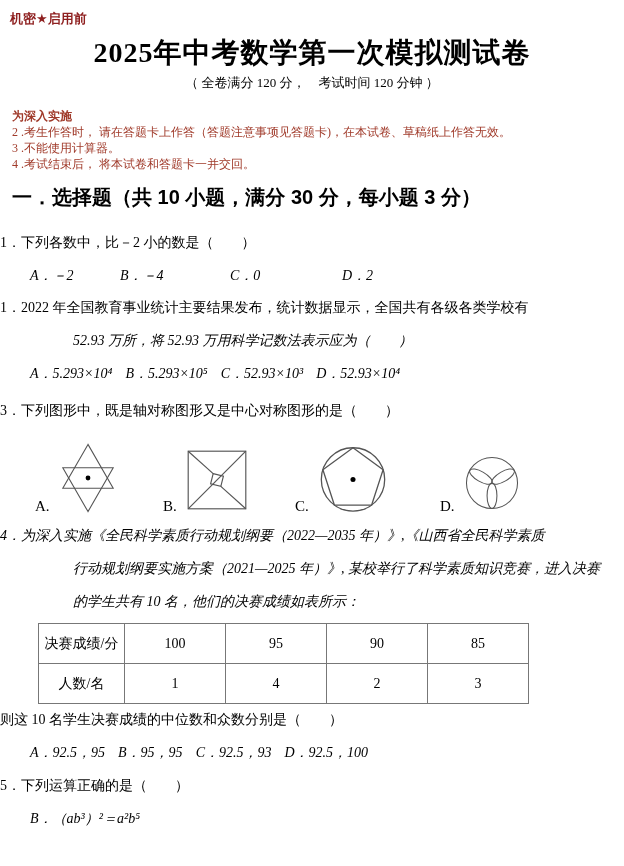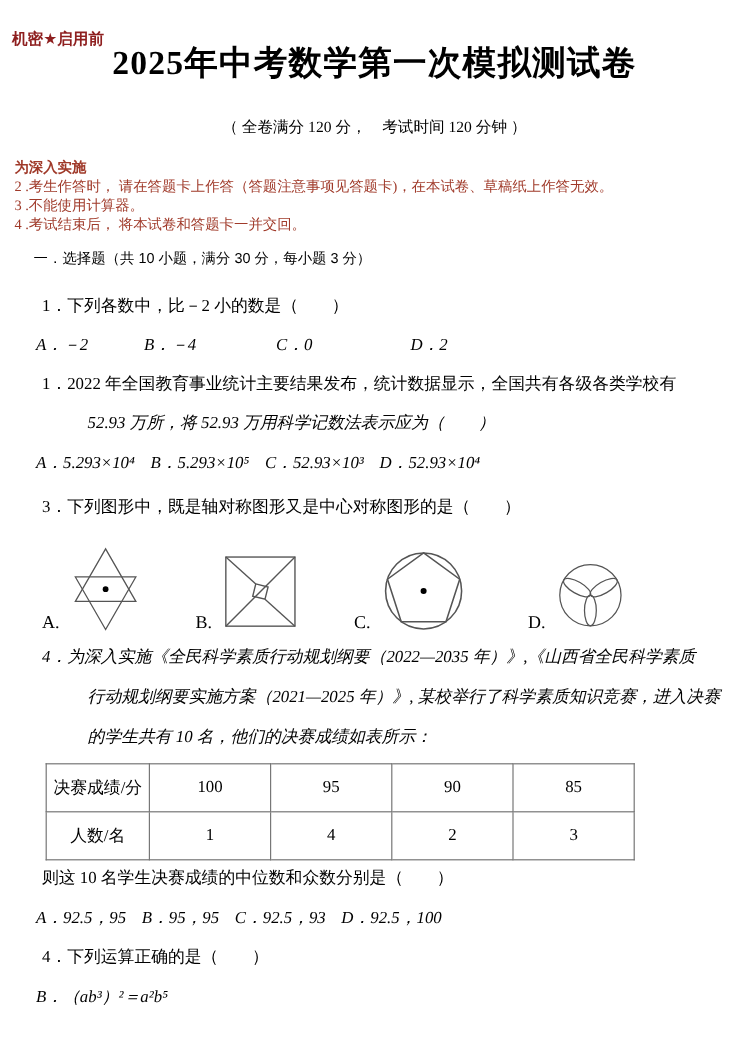--- a/index.html
+++ b/index.html
@@ -5,41 +5,41 @@
   html,body { margin:0; padding:0; }
   body {
     width:624px; height:866px;
     background:#ffffff;
     color:#000;
     font-family:"Liberation Serif","DejaVu Serif",serif;
     position:relative;
     overflow:hidden;
   }
   .stamp {
-    position:absolute; top:24px; left:10px;
+    position:absolute; top:10px; left:10px;
     font-family:"Liberation Sans","DejaVu Sans",sans-serif;
     font-weight:bold; font-size:13px; color:#8e1f1f;
   }
   .title {
     margin:34px 0 0 0; text-align:center;
     font-size:28px; font-weight:bold; letter-spacing:1px;
   }
-  .subtitle { text-align:center; font-size:13px; margin-top:25px; }
+  .subtitle { text-align:center; font-size:13px; margin-top:2px; }
   .notes {
     margin:16px 0 0 12px;
     color:#a03a2a; font-size:12px; line-height:16px;
   }
   .notes .note-heading { font-weight:bold; }
   .section-heading {
-    margin:12px 0 0 28px;
+    margin:12px 0 0 12px;
     font-family:"Liberation Sans","DejaVu Sans",sans-serif;
-    font-weight:normal; font-size:12px;
+    font-weight:bold; font-size:20px;
   }
   .q-line {
-    margin-left:35px; font-size:14px; line-height:15px;
+    font-size:14px; line-height:15px;
   }
   .q-cont { margin-left:73px;font-style:italic; }
   .mt24 { margin-top:24px; } .mt22 { margin-top:22px; }
   .mt18 { margin-top:18px; } .mt17 { margin-top:17px; }
   .mt14 { margin-top:14px;font-style:italic; }
   .mt8  { margin-top:8px; }
   .opt-row { display:flex; margin-left:30px; font-size:14px; line-height:15px;font-style:italic; }
   .opt { white-space:nowrap; }
   .opt-row.spread .opt:nth-child(1){ width:90px; }
   .opt-row.spread .opt:nth-child(2){ width:110px; }
@@ -171,16 +171,16 @@
 </table>
 
 <div class="q-line mt8">则这 10 名学生决赛成绩的中位数和众数分别是（　　）</div>
 <div class="opt-row tight mt18">
   <span class="opt">A．92.5，95</span>
   <span class="opt">B．95，95</span>
   <span class="opt">C．92.5，93</span>
   <span class="opt">D．92.5，100</span>
 </div>
 
-<div class="q-line mt18">4．下列运算正确的是（　　）</div>
+<div class="q-line mt18">5．下列运算正确的是（　　）</div>
 <div class="opt-row two mt18">
   <span class="opt">B．（ab³）²＝a²b⁵</span>
 </div>
 
 </body></html>

